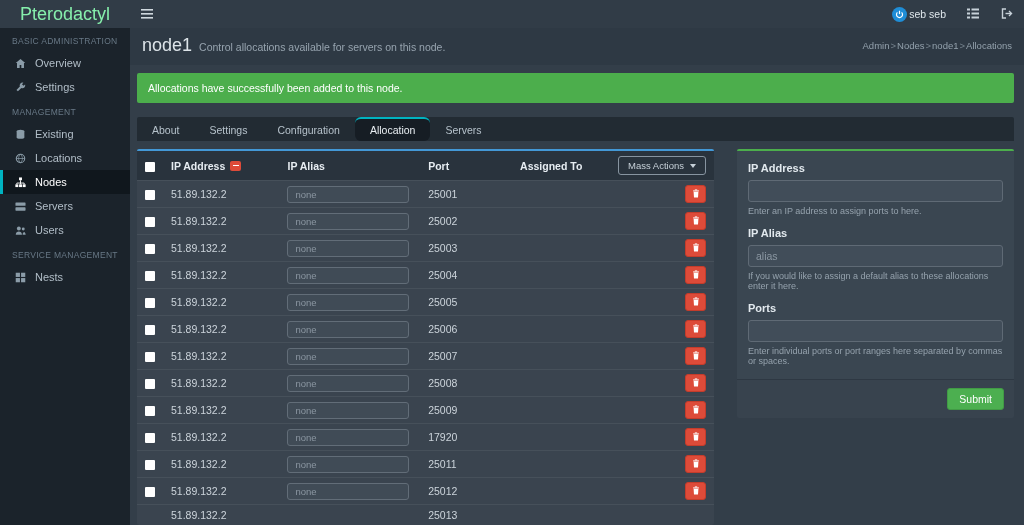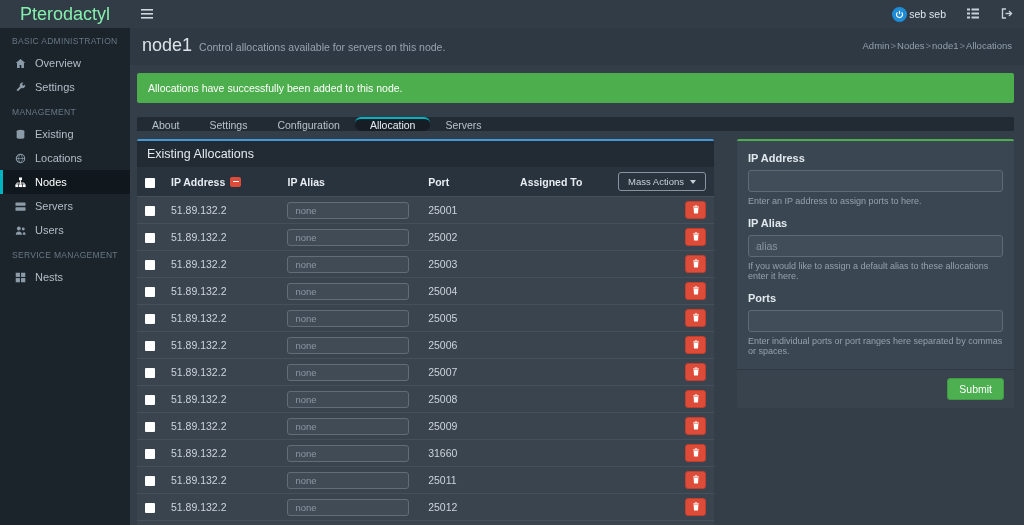--- a/index.html
+++ b/index.html
@@ -239,21 +239,20 @@
     <div class="tabs" id="tabs">
         <div class="tab">About</div>
         <div class="tab">Settings</div>
         <div class="tab">Configuration</div>
         <div class="tab active">Allocation</div>
         <div class="tab">Servers</div>
       </div>
 
     <div class="panels">
       <div class="panel panel-left">
-        <div class="panel-heading">Existing Allocations</div>
         <table>
           <colgroup>
               <col style="width:24px">
               <col style="width:132px">
               <col style="width:142px">
               <col style="width:116px">
               <col style="width:108px">
               <col>
             </colgroup>
           <thead>
@@ -411,21 +410,21 @@
                         <rect x="1.6" y="1.9" width="8.8" height="1.4" fill="currentColor"></rect>
                         <path d="M2.4 4h7.2l-.6 8.4H3z" fill="currentColor"></path>
                       </svg>
                     </span>
                   </button></td>
               </tr>
               <tr>
                 <td><input type="checkbox" class="chk" style=""></td>
                 <td>51.89.132.2</td>
                 <td><input class="alias-input" placeholder="none" style=""></td>
-                <td>31660</td>
+                <td>17920</td>
                 <td></td>
                 <td class="actions-td"><button class="del-btn">
                     <span style="display: inline-flex; width: 8px; height: 10px;">
                       <svg viewBox="0 0 12 13">
                         <rect x="4.2" y="0.4" width="3.6" height="1.4" fill="currentColor"></rect>
                         <rect x="1.6" y="1.9" width="8.8" height="1.4" fill="currentColor"></rect>
                         <path d="M2.4 4h7.2l-.6 8.4H3z" fill="currentColor"></path>
                       </svg>
                     </span>
                   </button></td>

